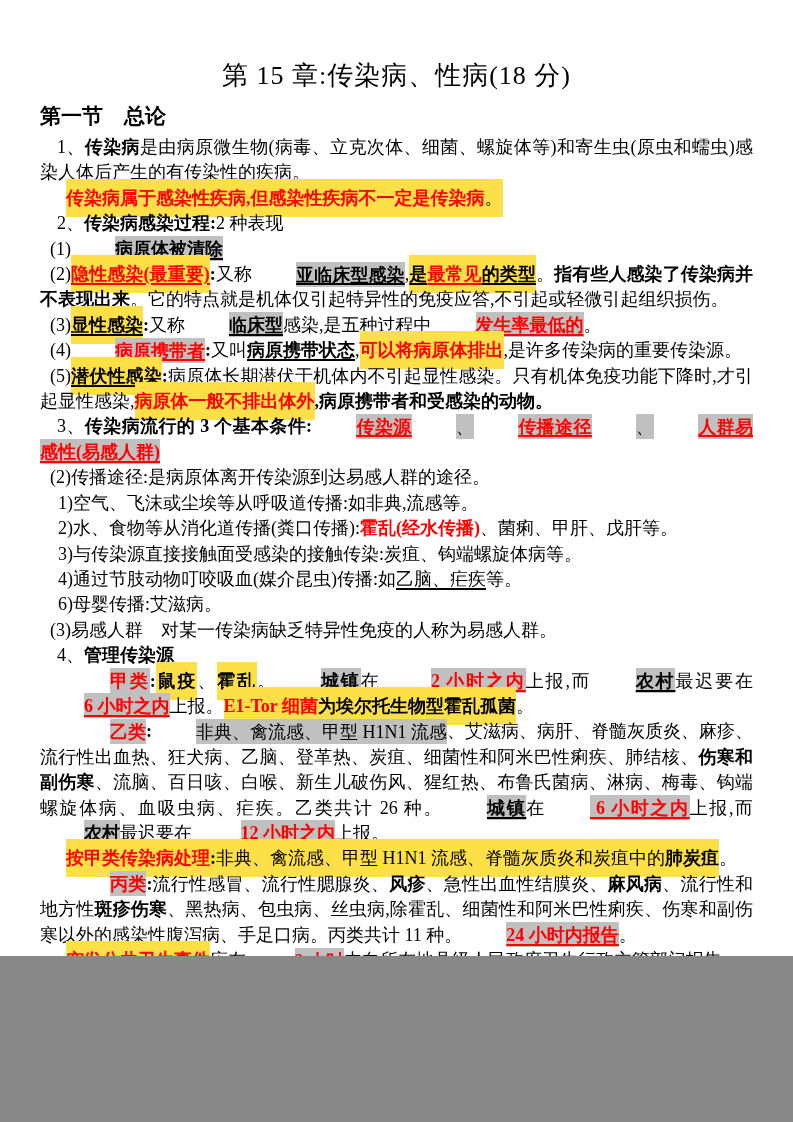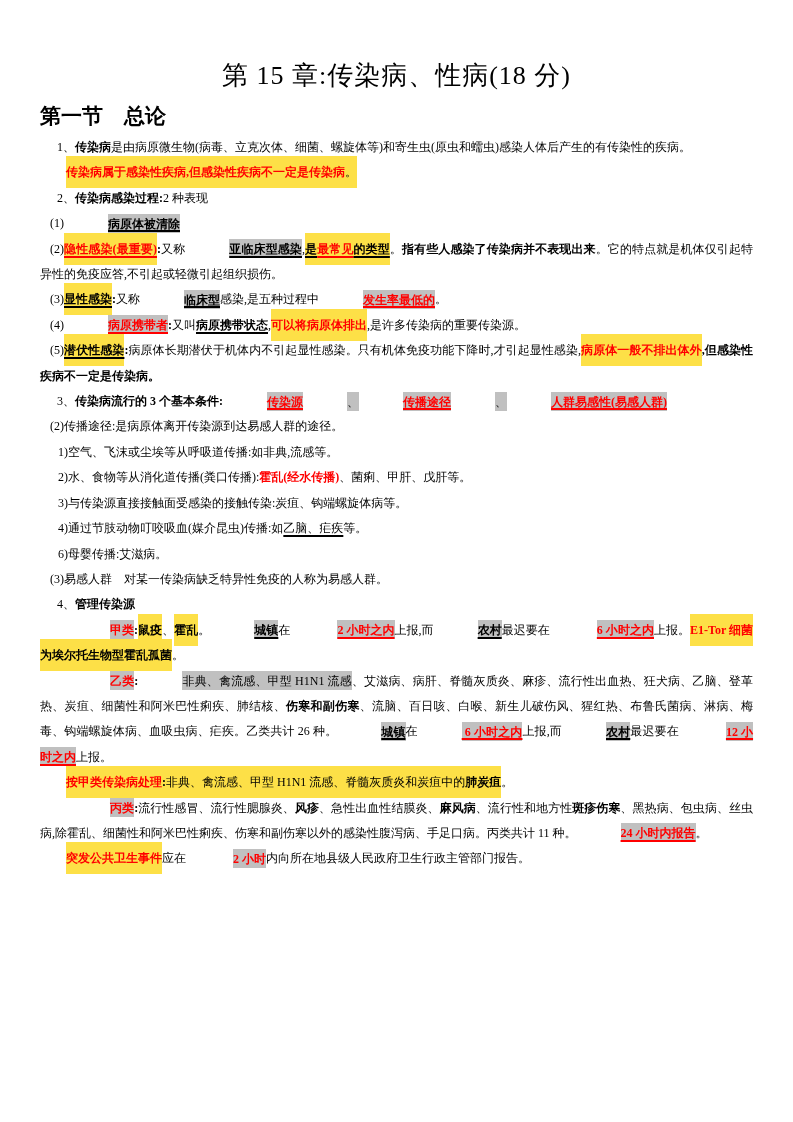--- a/index.html
+++ b/index.html
@@ -1,18 +1,18 @@
 <!DOCTYPE html>
 <html><head>
 <meta charset="utf-8">
 <style>
   html, body { margin: 0; padding: 0; background: #888; }
   .page {
     width: 793px;
-    height: 1122px;
+    height: 956px;
     background: #ffffff;
     margin: 0 auto;
     box-sizing: border-box;
     padding: 58px 40px 20px 40px;
     font-family: "Liberation Serif", "DejaVu Serif", serif;
     color: #000000;
     overflow: hidden;
   }
   .doc-title {
     margin: 0;
@@ -24,21 +24,21 @@
   }
   .doc-section {
     margin: 7px 0 0 0;
     font-size: 21px;
     line-height: 30px;
     font-weight: bold;
     text-align: left;
   }
   .doc-body {
     margin-top: 4px;
-    font-size: 12px;
+    font-size: 18px;
     line-height: 25.4px;
     text-align: justify;
     text-justify: inter-ideograph;
   }
   .para { margin: 0; padding: 0; }
   .in1 { text-indent: 17px; }  
   .inP { text-indent: 10px; }  
   .in2 { text-indent: 26px; }  
   .in3 { text-indent: 18px; }  
   .b   { font-weight: bold; }
@@ -54,21 +54,21 @@
   <h1 class="doc-title">第 15 章:传染病、性病(18 分)</h1>
   <h2 class="doc-section">第一节　总论</h2>
   <div class="doc-body">
       <p class="para in1"><span>1、</span><span class="b">传染病</span><span>是由病原微生物(病毒、立克次体、细菌、螺旋体等)和寄生虫(原虫和蠕虫)感染人体后产生的有传染性的疾病。</span></p>
       <p class="para in2"><span class="b red hl-y">传染病属于感染性疾病,但感染性疾病不一定是传染病</span><span class="hl-y">。</span></p>
       <p class="para in1"><span>2、</span><span class="b">传染病感染过程:</span><span>2 种表现</span></p>
       <p class="para inP"><span>(1)</span><span class="b u hl-g">病原体被清除</span></p>
       <p class="para inP"><span>(2)</span><span class="b u red hl-y">隐性感染(最重要)</span><span class="b">:</span><span>又称</span><span class="b u hl-g">亚临床型感染</span><span>,</span><span class="b u hl-y">是</span><span class="b u red hl-y">最常见</span><span class="b u hl-y">的类型</span><span>。</span><span class="b">指有些人感染了传染病并不表现出来</span><span>。它的特点就是机体仅引起特异性的免疫应答,不引起或轻微引起组织损伤。</span></p>
       <p class="para inP"><span>(3)</span><span class="b u hl-y">显性感染</span><span class="b">:</span><span>又称</span><span class="b u hl-g">临床型</span><span>感染,是五种过程中</span><span class="b u red hl-g">发生率最低的</span><span>。</span></p>
       <p class="para inP"><span>(4)</span><span class="b u red hl-g">病原携带者</span><span class="b">:</span><span>又叫</span><span class="b u">病原携带状态</span><span>,</span><span class="b red hl-y">可以将病原体排出</span><span>,是许多传染病的重要传染源。</span></p>
-      <p class="para inP"><span>(5)</span><span class="b u hl-y">潜伏性感染</span><span class="b">:</span><span>病原体长期潜伏于机体内不引起显性感染。只有机体免疫功能下降时,才引起显性感染,</span><span class="b red hl-y">病原体一般不排出体外</span><span class="b">,但感染性疾病不一定是传染病。</span></p>
+      <p class="para inP"><span>(5)</span><span class="b u hl-y">潜伏性感染</span><span class="b">:</span><span>病原体长期潜伏于机体内不引起显性感染。只有机体免疫功能下降时,才引起显性感染,</span><span class="b red hl-y">病原体一般不排出体外</span><span class="b">,病原携带者和受感染的动物。</span></p>
       <p class="para in1"><span>3、</span><span class="b">传染病流行的 3 个基本条件:</span><span class="b u red hl-g">传染源</span><span class="hl-g">、</span><span class="b u red hl-g">传播途径</span><span class="hl-g">、</span><span class="b u red hl-g">人群易感性(易感人群)</span></p>
       <p class="para inP"><span>(2)传播途径:是病原体离开传染源到达易感人群的途径。</span></p>
       <p class="para in3"><span>1)空气、飞沫或尘埃等从呼吸道传播:如非典,流感等。</span></p>
       <p class="para in3"><span>2)水、食物等从消化道传播(粪口传播):</span><span class="b red">霍乱(经水传播)</span><span>、菌痢、甲肝、戊肝等。</span></p>
       <p class="para in3"><span>3)与传染源直接接触面受感染的接触传染:炭疽、钩端螺旋体病等。</span></p>
       <p class="para in3"><span>4)通过节肢动物叮咬吸血(媒介昆虫)传播:如</span><span class="u">乙脑、疟疾</span><span>等。</span></p>
       <p class="para in3"><span>6)母婴传播:艾滋病。</span></p>
       <p class="para inP"><span>(3)易感人群　对某一传染病缺乏特异性免疫的人称为易感人群。</span></p>
       <p class="para in1"><span>4、</span><span class="b">管理传染源</span></p>
       <p class="para in2"><span class="b red hl-g">甲类</span><span class="b">:</span><span class="b hl-y">鼠疫</span><span>、</span><span class="b hl-y">霍乱</span><span>。</span><span class="b u hl-g">城镇</span><span>在 </span><span class="b u red hl-g">2 小时之内</span><span>上报,而</span><span class="b u hl-g">农村</span><span>最迟要在 </span><span class="b u red hl-g">6 小时之内</span><span>上报。</span><span class="b red hl-y">E1-Tor 细菌</span><span class="b hl-y">为埃尔托生物型霍乱孤菌</span><span>。</span></p>

